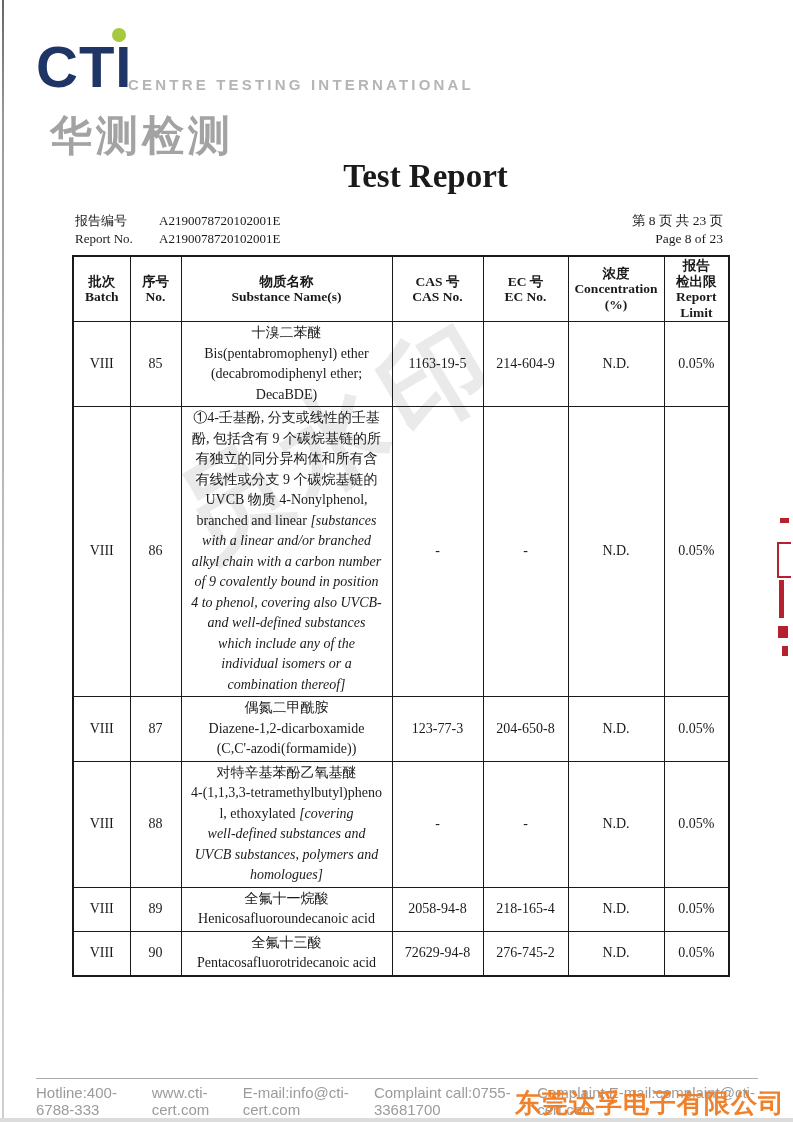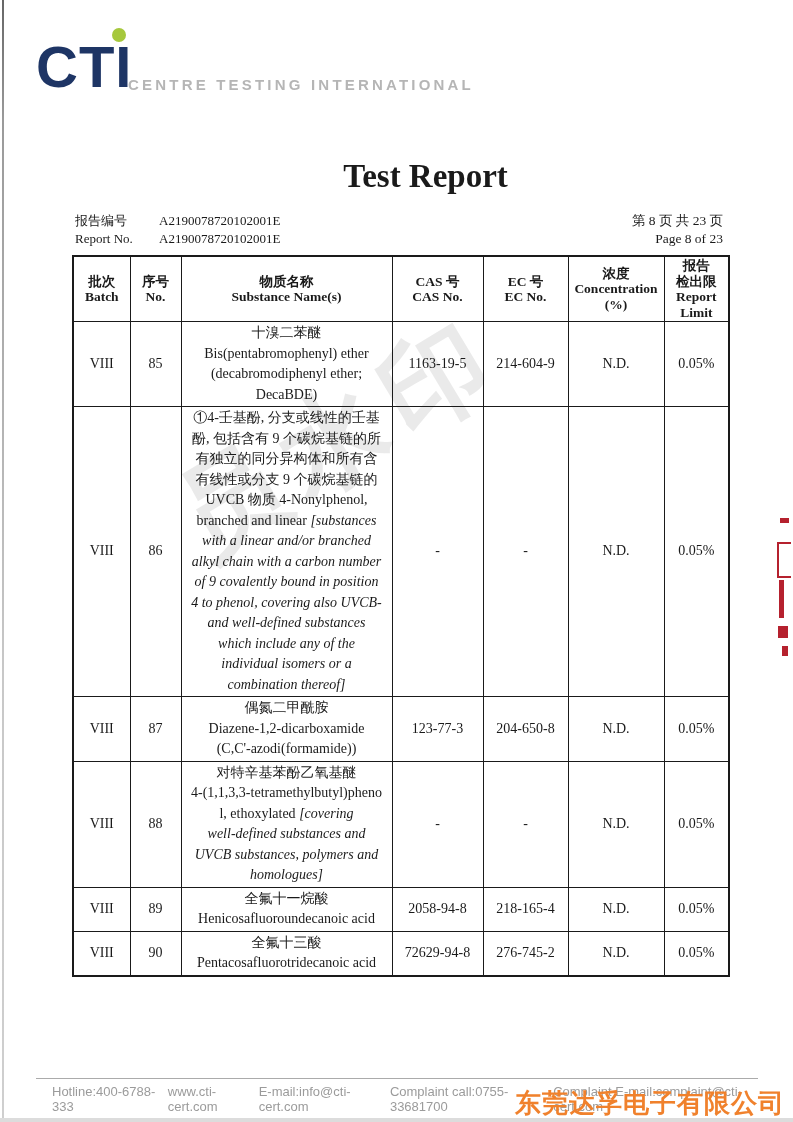--- a/index.html
+++ b/index.html
@@ -49,35 +49,36 @@
         table-layout:fixed;border:2px solid #1a1a1a;z-index:1;}
   table.report th,table.report td{border:1px solid #1a1a1a;text-align:center;vertical-align:middle;
         padding:1px 2px;background:transparent;}
   table.report th{height:62px;font-size:13.5px;font-weight:700;line-height:15.5px;}
   table.report td{font-size:14px;line-height:20.5px;}
   td.name-cell div{white-space:nowrap;overflow:visible;}
   .it{font-style:italic;}
 
   
   .footer-rule{position:absolute;left:36px;top:1078px;width:722px;height:1px;background:#ababab;}
-  .footer{position:absolute;left:52px;top:1084px;width:722px;display:flex;
+  .footer{position:absolute;left:36px;top:1084px;width:722px;display:flex;
         justify-content:flex-start;font-family:"Liberation Sans",sans-serif;
-        font-size:13px;color:#9b9b9b;}
+        font-size:15px;color:#9b9b9b;}
 </style>
 </head>
 <body>
 
 <div class="page">
   <div class="scan-edge"></div>
 
   <div class="logo">
     <div class="logo-cti">
       <span>CT</span><span>I</span>
       <span class="logo-dot"></span>
     </div>
+    <div class="logo-cn">华测检测</div>
   </div>
   <div class="logo-tagline">CENTRE TESTING INTERNATIONAL</div>
 
   <div class="title-en">Test Report</div>
 
   <div class="info">
     <div class="grid">
       <span>报告编号</span>
       <span>A2190078720102001E</span>
       <span>Report No.</span>

